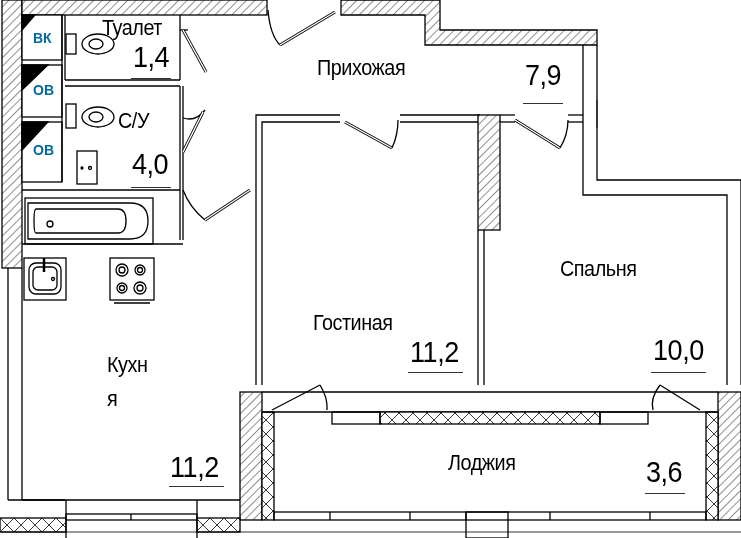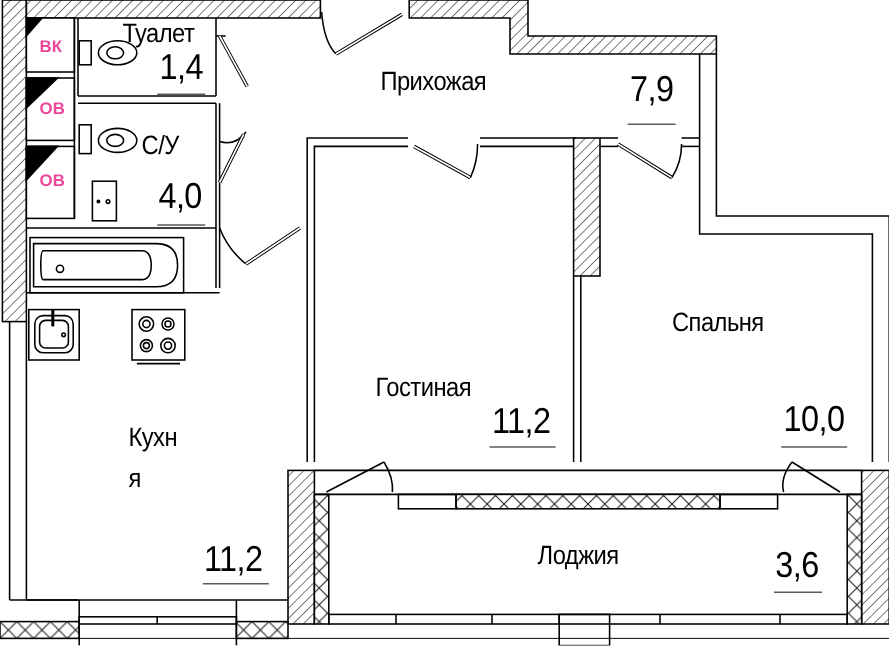--- a/index.html
+++ b/index.html
@@ -2,21 +2,21 @@
 <html><head>
 <meta charset="utf-8">
 <style>
   html,body{margin:0;padding:0;background:#fff;}
   body{width:741px;height:538px;overflow:hidden;position:relative;font-family:"Liberation Sans",sans-serif;}
   #plan{position:absolute;left:0;top:0;}
   .room-label{position:absolute;color:#000;font-family:"Liberation Sans",sans-serif;white-space:nowrap;letter-spacing:-0.5px;}
   .room-name{font-size:22px;transform:scaleX(0.9);transform-origin:left top;}
   .room-area{font-size:30px;transform:scaleX(0.9);transform-origin:left top;}
   .underline{position:absolute;height:1px;background:#333;}
-  .shaft{position:absolute;font-size:14px;font-weight:bold;color:#ec4899;}
+  .shaft{position:absolute;font-size:14px;font-weight:bold;color:#0369a1;}
 </style>
 </head>
 <body>
 
 <svg id="plan" width="741" height="538" viewBox="0 0 741 538" xmlns="http://www.w3.org/2000/svg">
   <defs>
     <pattern id="hatch" patternUnits="userSpaceOnUse" width="6" height="6" patternTransform="rotate(45)">
       <rect width="6" height="6" fill="#fff"></rect>
       <line x1="0" y1="0" x2="0" y2="6" stroke="#444" stroke-width="1.2"></line>
     </pattern>

